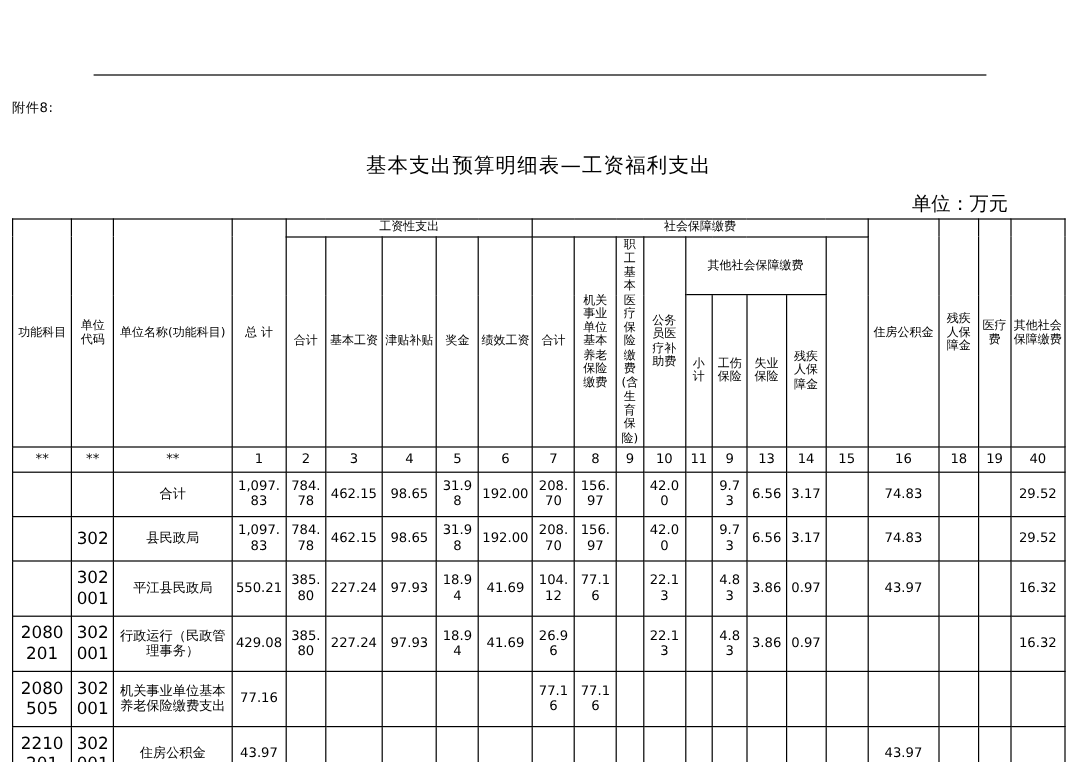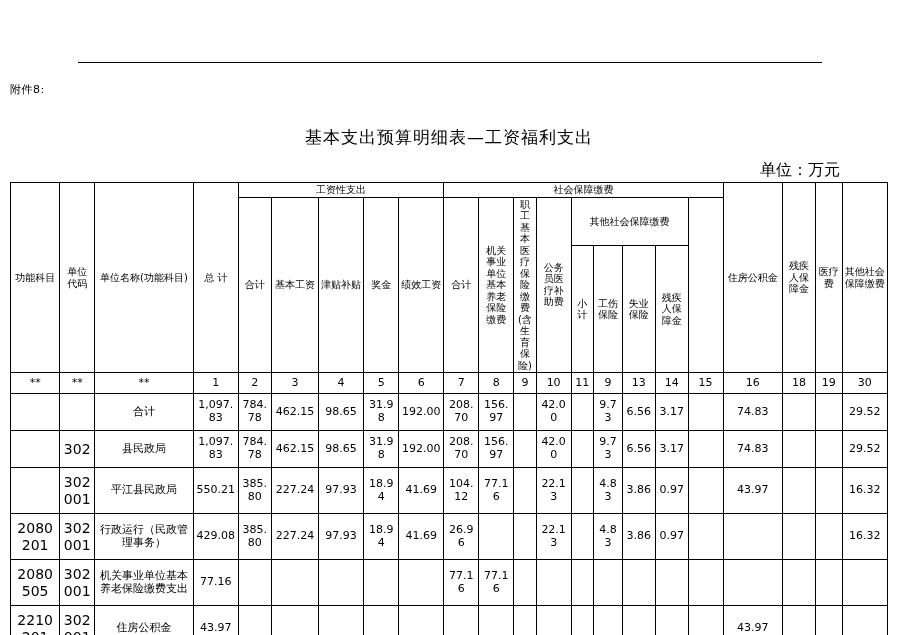--- a/index.html
+++ b/index.html
@@ -185,21 +185,21 @@
         <td>9</td>
         <td>10</td>
         <td>11</td>
         <td>9</td>
         <td>13</td>
         <td>14</td>
         <td>15</td>
         <td>16</td>
         <td>18</td>
         <td>19</td>
-        <td>30</td>
+        <td>40</td>
       </tr>
     </thead>
     <tbody>
       <tr class="datarow">
         <td class="codecell"></td>
         <td class="codecell"></td>
         <td class="namecell">合计</td>
         <td class="num">1,097.83</td>
         <td class="num">784.78</td>
         <td class="num">462.15</td>

